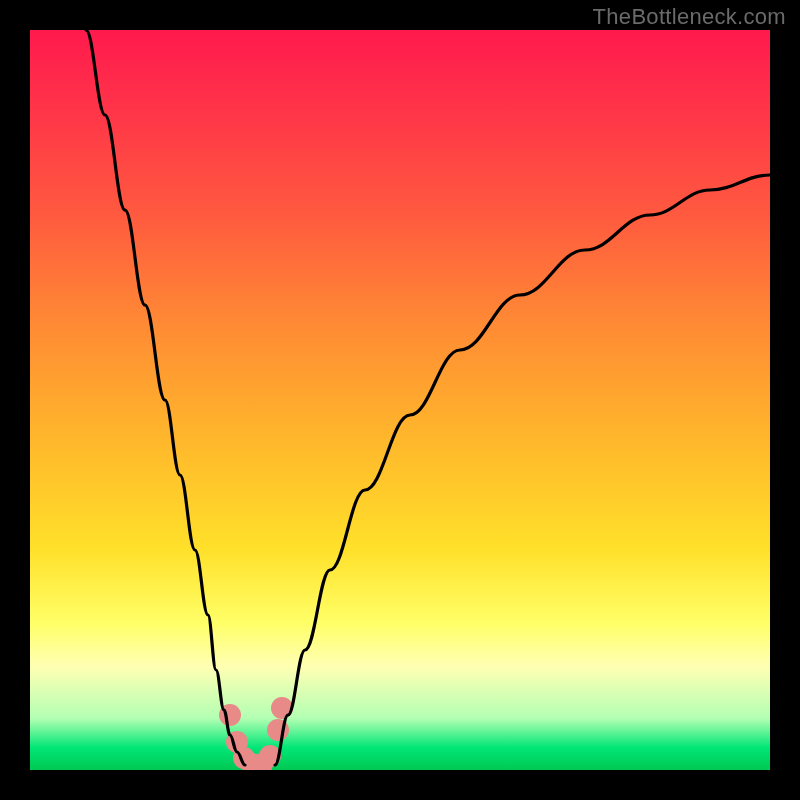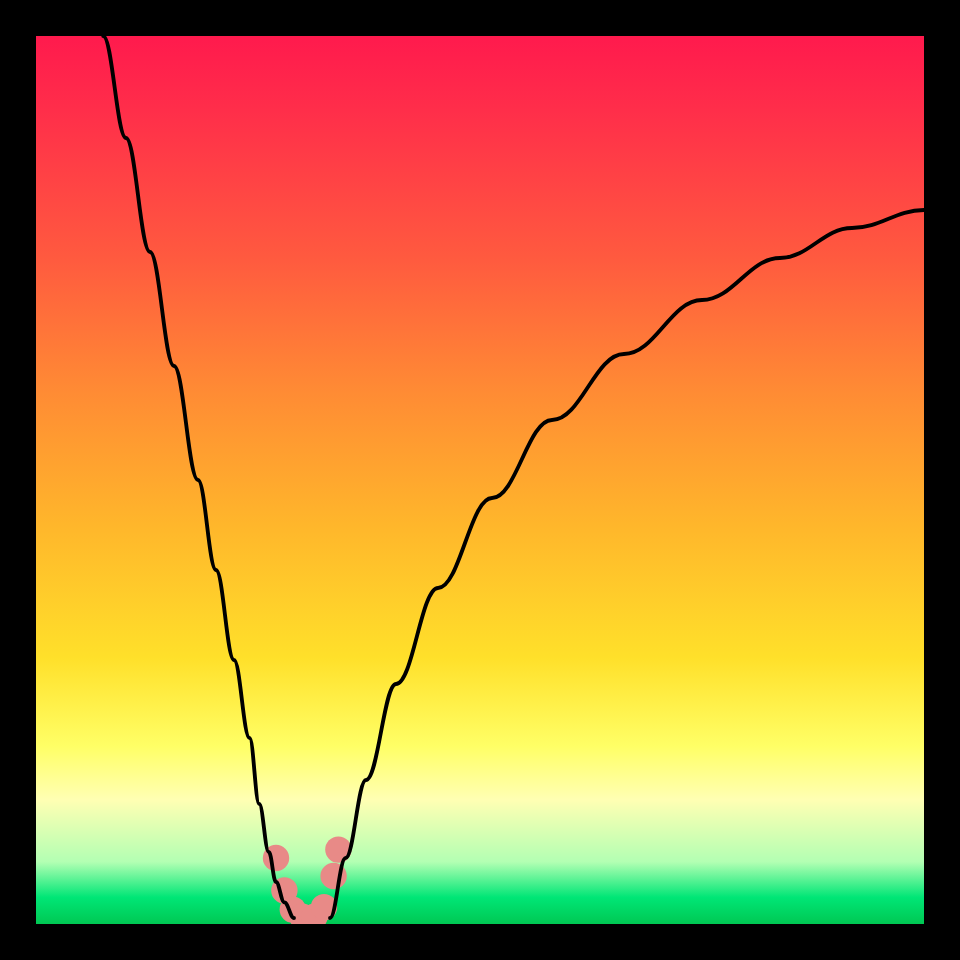--- a/index.html
+++ b/index.html
@@ -68,13 +68,14 @@
           <circle cx="222" cy="734" r="11" fill="#e88a87"></circle>
           <circle cx="232" cy="734" r="11" fill="#e88a87"></circle>
           <circle cx="240" cy="726" r="11" fill="#e88a87"></circle>
           <circle cx="248" cy="700" r="11" fill="#e88a87"></circle>
           <circle cx="252" cy="678" r="11" fill="#e88a87"></circle>
         </g>
       <path id="left-branch-path" fill="none" stroke="#000" stroke-width="3.2" stroke-linecap="round" d="M 56 0 C 63.6 0, 67.4 85, 75 85 C 83 85, 87 180, 95 180 C 103 180, 107 275, 115 275 C 123 275, 127 370, 135 370 C 141 370, 144 445, 150 445 C 156 445, 159 520, 165 520 C 170.2 520, 172.8 585, 178 585 C 181.2 585, 182.8 640, 186 640 C 189.2 640, 190.8 680, 194 680 C 196.4 680, 197.6 705, 200 705 C 202.8 705, 204.2 722, 207 722 C 210.2 722, 211.8 735, 215 735"></path>
       <path id="right-branch-path" fill="none" stroke="#000" stroke-width="3.2" stroke-linecap="round" d="M 245 735 C 250.2 735, 252.8 685, 258 685 C 264.8 685, 268.2 620, 275 620 C 285 620, 290 540, 300 540 C 314 540, 321 460, 335 460 C 353 460, 362 385, 380 385 C 400 385, 410 320, 430 320 C 454 320, 466 265, 490 265 C 516 265, 529 220, 555 220 C 581 220, 594 185, 620 185 C 644 185, 656 160, 680 160 C 704 160, 716 145, 740 145"></path>
     </svg>
   </div>
+  <div class="watermark">TheBottleneck.com</div>
 </div>
 
 </body></html>

